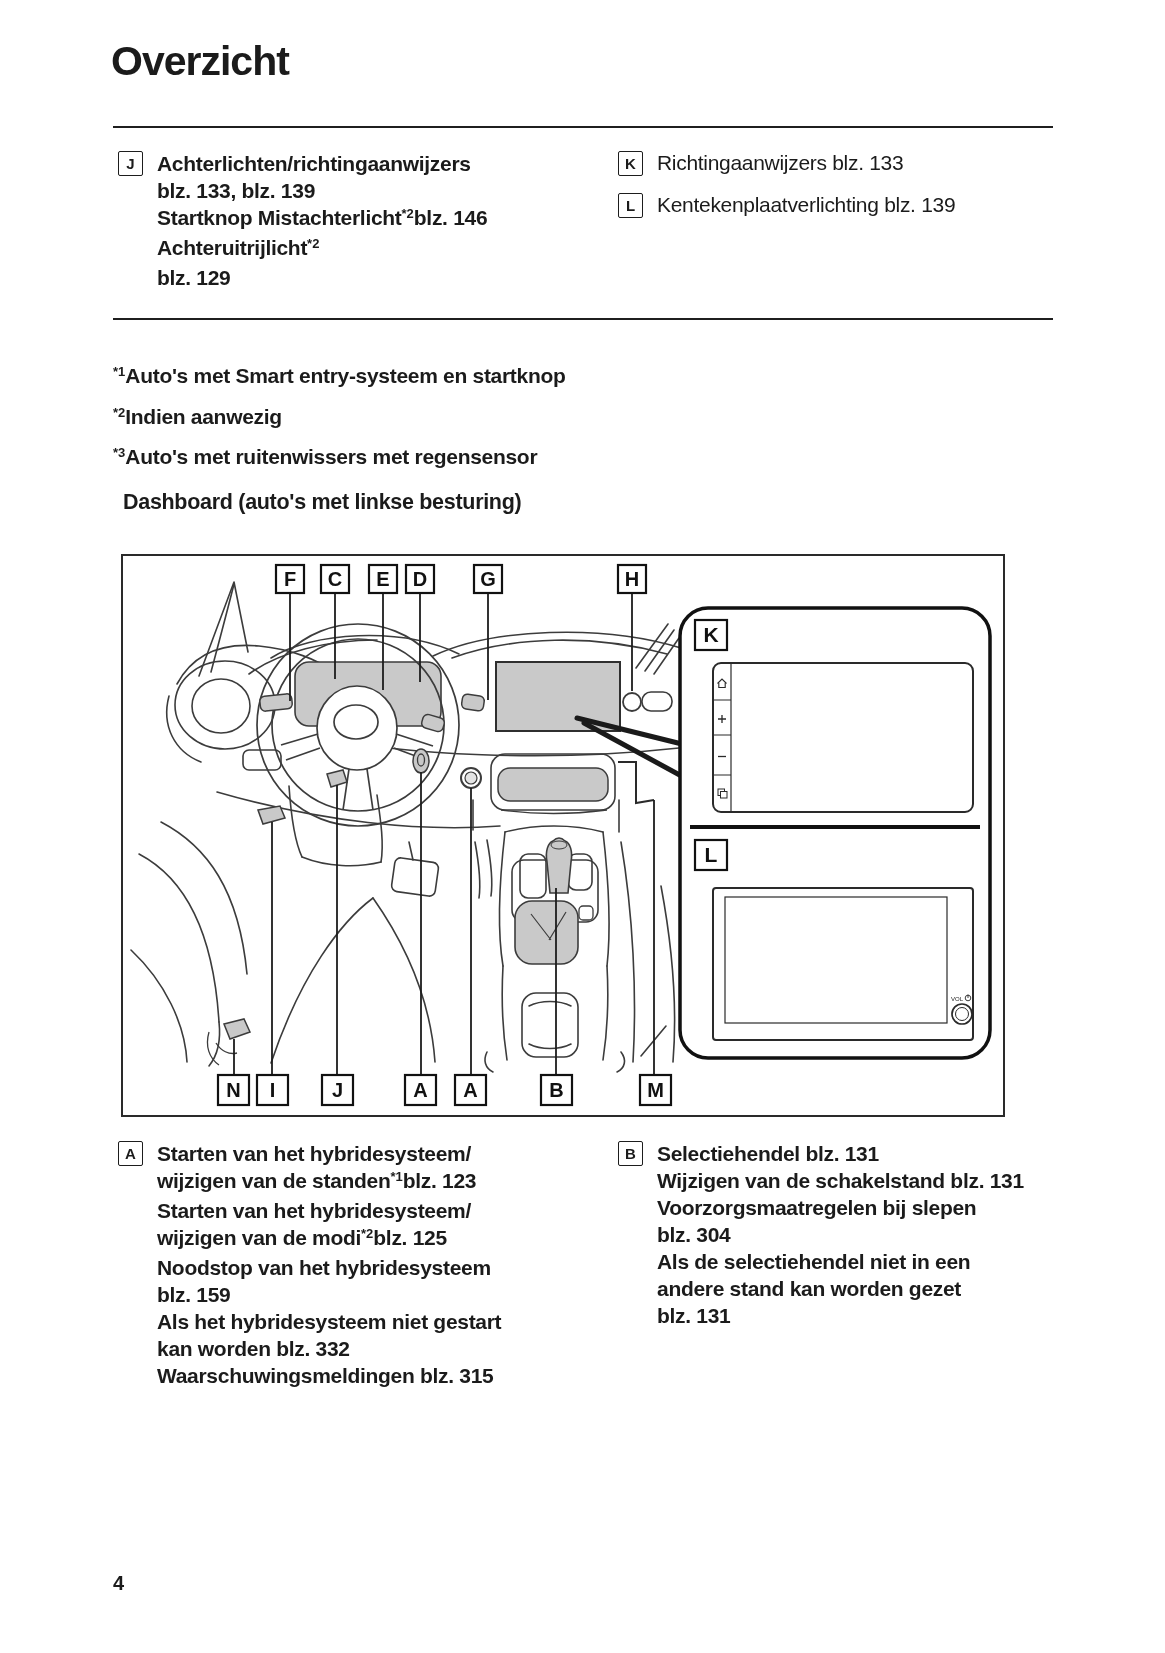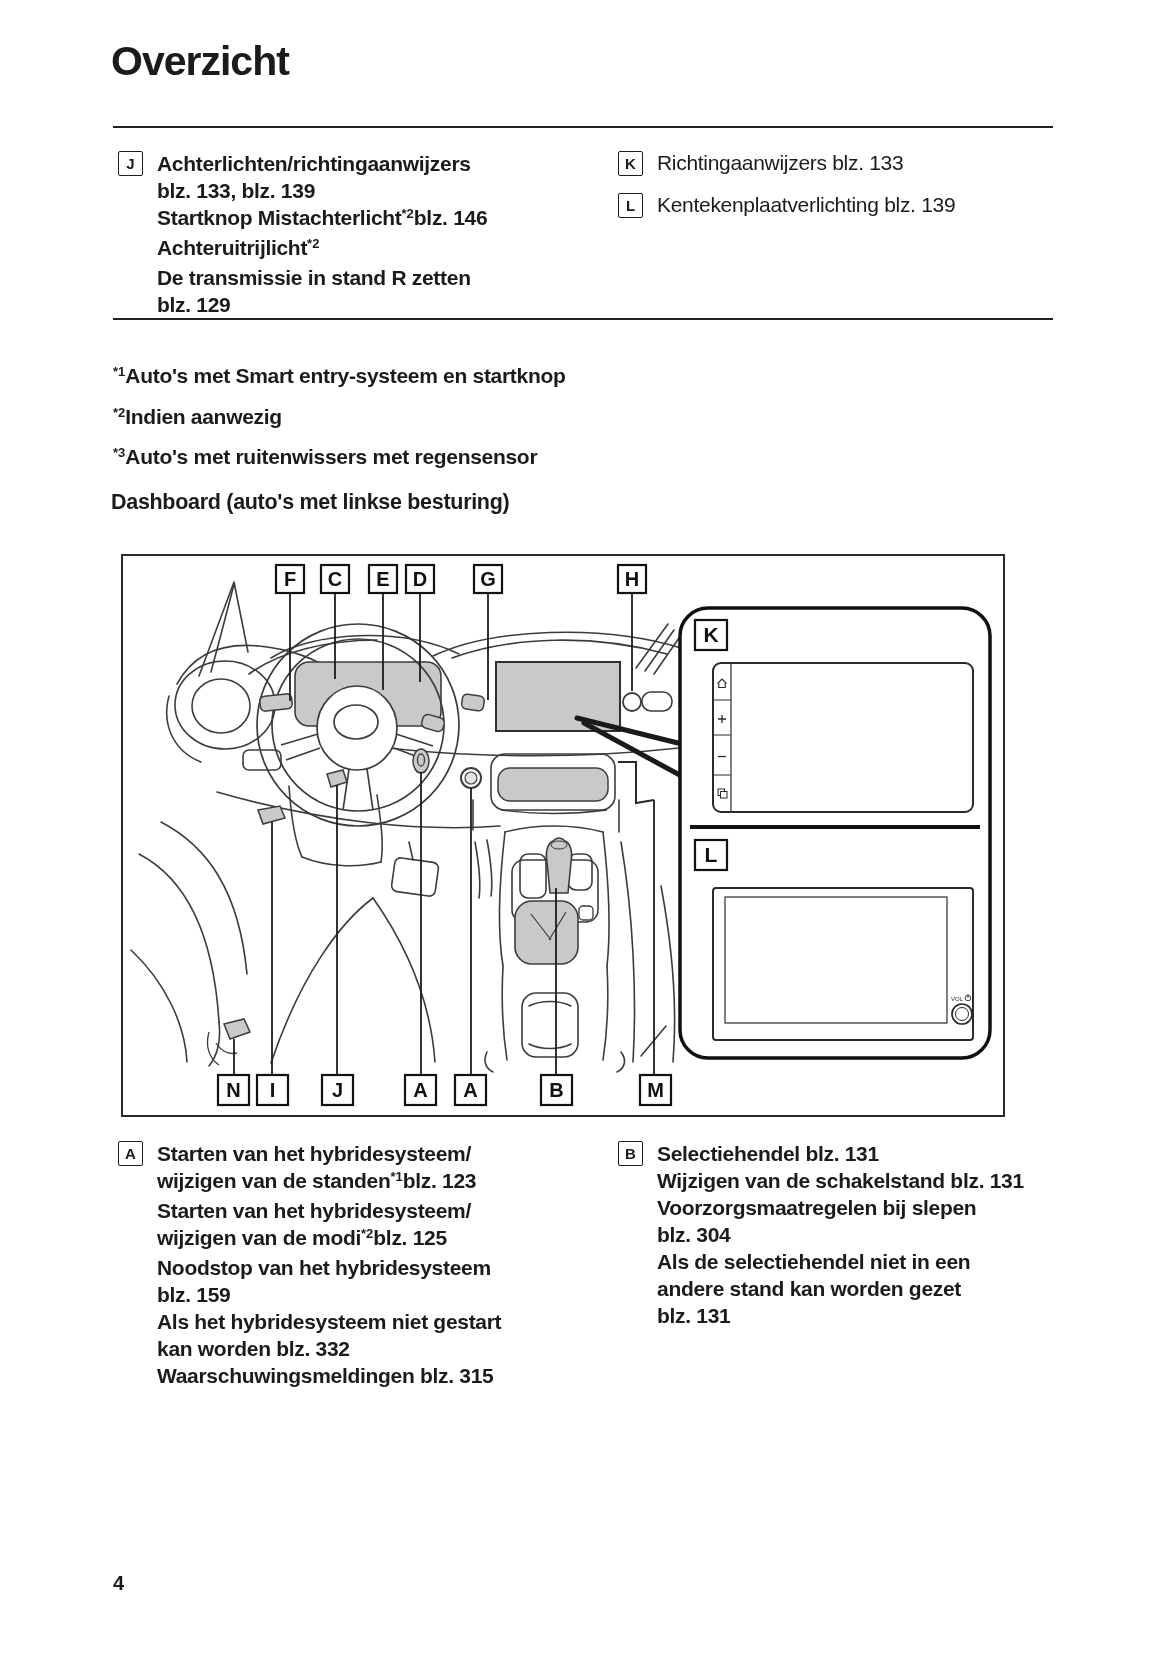--- a/index.html
+++ b/index.html
@@ -36,21 +36,21 @@
     font-size:21px;line-height:27px;letter-spacing:-0.3px;font-weight:bold;
   }
   .single{
     font-size:21px;line-height:25px;letter-spacing:-0.3px;white-space:nowrap;
   }
   .sup{
     font-size:13px;position:relative;top:-7px;letter-spacing:0;
   }
   .footnote .tl{line-height:27px;}
   #heading{
-    left:111px;top:490px;
+    left:123px;top:490px;
     font-size:21.5px;font-weight:bold;letter-spacing:-0.3px;
   }
   #pagenum{
     left:113px;top:1572px;
     font-size:20px;font-weight:bold;
   }
   #diagram{left:121px;top:554px;width:884px;height:563px;}
   svg text{font-family:"Liberation Sans","DejaVu Sans",sans-serif;}
   .callout-letter{font-size:20px;font-weight:bold;fill:#111;text-anchor:middle;}
   .panel-letter{font-size:21px;font-weight:bold;fill:#111;text-anchor:middle;}
@@ -65,21 +65,20 @@
 
   <div class="abs rule" style="top:126px;"></div>
 
   <div class="abs item" style="left:118px;top:150px;">
     <div class="marker">J</div>
     <div class="lines">
         <div class="tl"><span>Achterlichten/richtingaanwijzers</span></div>
         <div class="tl"><span>blz. 133, blz. 139</span></div>
         <div class="tl"><span>Startknop Mistachterlicht</span><span class="sup">*2</span><span>blz. 146</span></div>
         <div class="tl"><span>Achteruitrijlicht</span><span class="sup">*2</span></div>
-        <div class="tl"><span>De transmissie in stand R zetten</span></div>
         <div class="tl"><span>blz. 129</span></div>
       </div>
   </div>
   <div class="abs item" style="left:618px;top:150px;">
     <div class="marker">K</div>
     <div class="single">Richtingaanwijzers blz. 133</div>
   </div>
   <div class="abs item" style="left:618px;top:192px;">
     <div class="marker">L</div>
     <div class="single">Kentekenplaatverlichting blz. 139</div>

